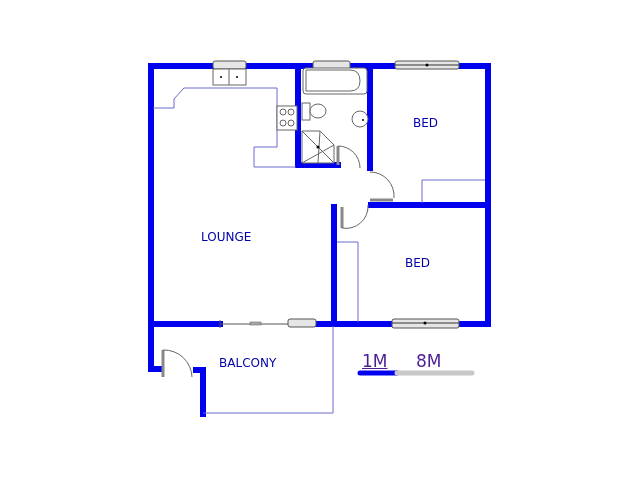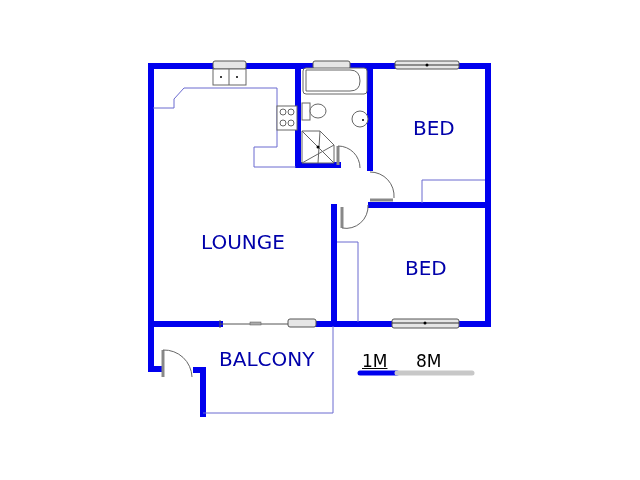--- a/index.html
+++ b/index.html
@@ -4,22 +4,22 @@
   <style>
     html, body { margin: 0; padding: 0; background: #ffffff; }
     body { width: 640px; height: 480px; position: relative; overflow: hidden; font-family: "DejaVu Sans", "Liberation Sans", sans-serif; }
     svg { position: absolute; left: 0; top: 0; }
     .wall { stroke: #0000ee; stroke-width: 6; fill: none; stroke-linecap: square; }
     .thin { stroke: #6a6ad0; stroke-width: 1; fill: none; }
     .fixture { stroke: #666; stroke-width: 1; fill: #fff; }
     .win { fill: #e6e6e6; stroke: #555; stroke-width: 1; }
     .door-arc { stroke: #666; stroke-width: 1; fill: none; }
     .door-leaf { stroke: #888; stroke-width: 3; }
-    .label { position: absolute; color: #0000aa; font-size: 20px; font-family: "DejaVu Sans", sans-serif; white-space: nowrap; }
-    .scale-label { position: absolute; color: #000000; font-size: 17px; font-family: "DejaVu Sans", sans-serif; }
+    .label { position: absolute; color: #0000aa; font-size: 12px; font-family: "DejaVu Sans", sans-serif; white-space: nowrap; }
+    .scale-label { position: absolute; color: #4c1d95; font-size: 17px; font-family: "DejaVu Sans", sans-serif; }
   </style>
 </head>
 <body>
 
 <svg width="640" height="480">
 
   <g>
 
     <line class="wall" x1="151" y1="66" x2="213" y2="66"></line>
     <line class="wall" x1="246" y1="66" x2="313" y2="66"></line>
@@ -128,15 +128,15 @@
 
   <g>
     <line x1="360" y1="373" x2="397" y2="373" stroke="#0000ee" stroke-width="5" stroke-linecap="round"></line>
     <line x1="397" y1="373" x2="472" y2="373" stroke="#c8c8c8" stroke-width="5" stroke-linecap="round"></line>
   </g>
 </svg>
 
 <div class="label" style="left:201px; top:230px;">LOUNGE</div>
 <div class="label" style="left:413px; top:116px;">BED</div>
 <div class="label" style="left:405px; top:256px;">BED</div>
-<div class="label" style="left:219px; top:347px;text-align:right;">BALCONY</div>
+<div class="label" style="left:219px; top:356px;text-align:right;">BALCONY</div>
 <div class="scale-label" style="left:362px; top:351px; text-decoration: underline;">1M</div>
 <div class="scale-label" style="left:416px; top:351px;">8M</div>
 
 </body></html>

